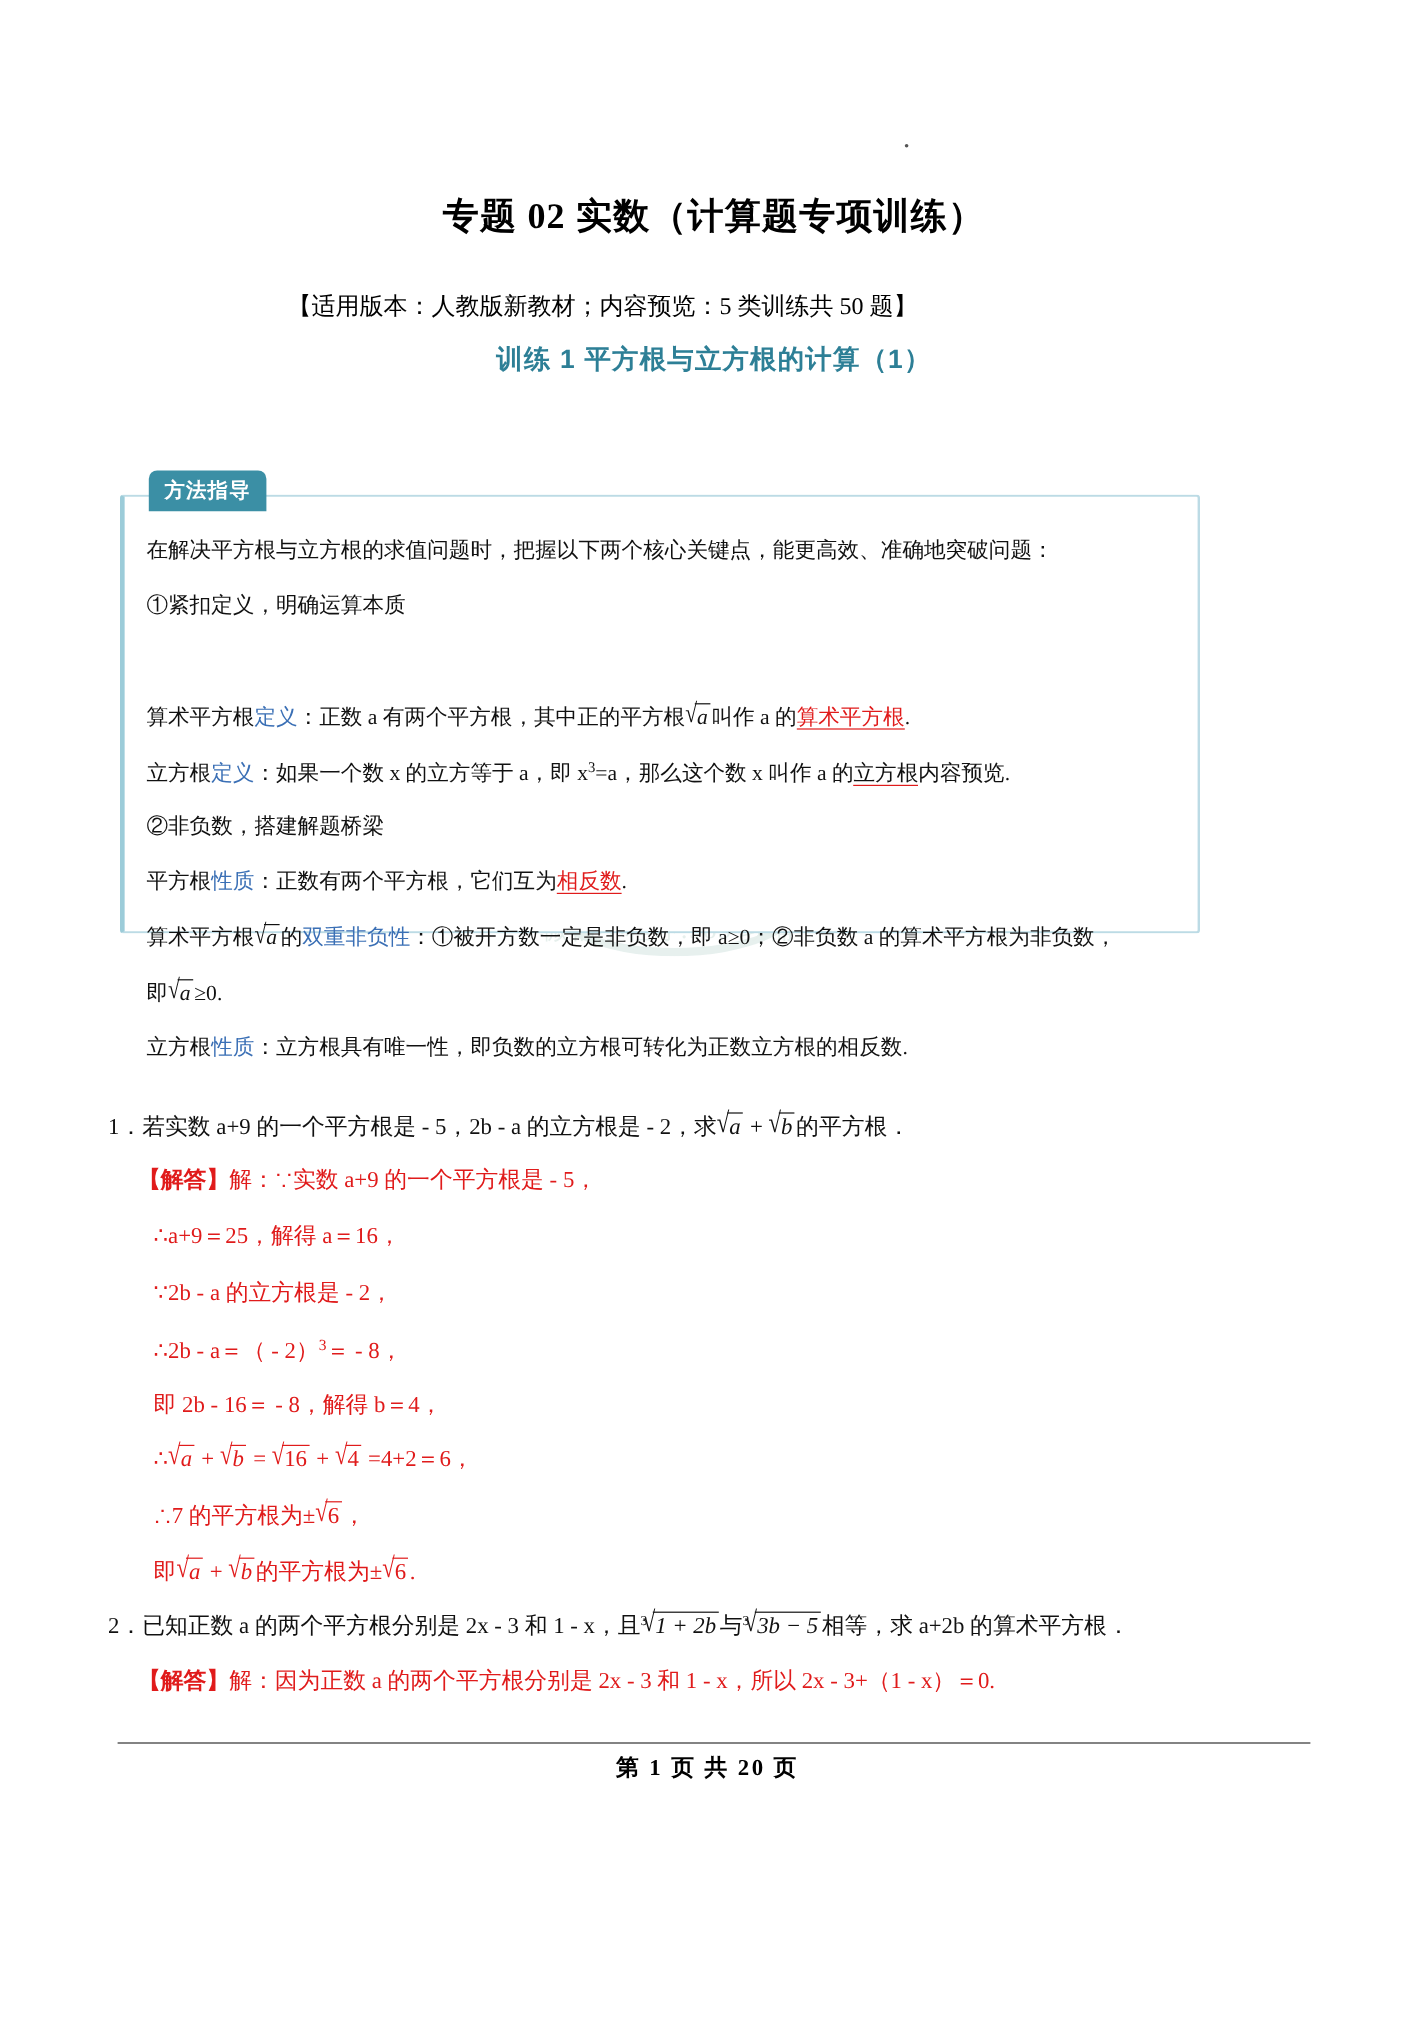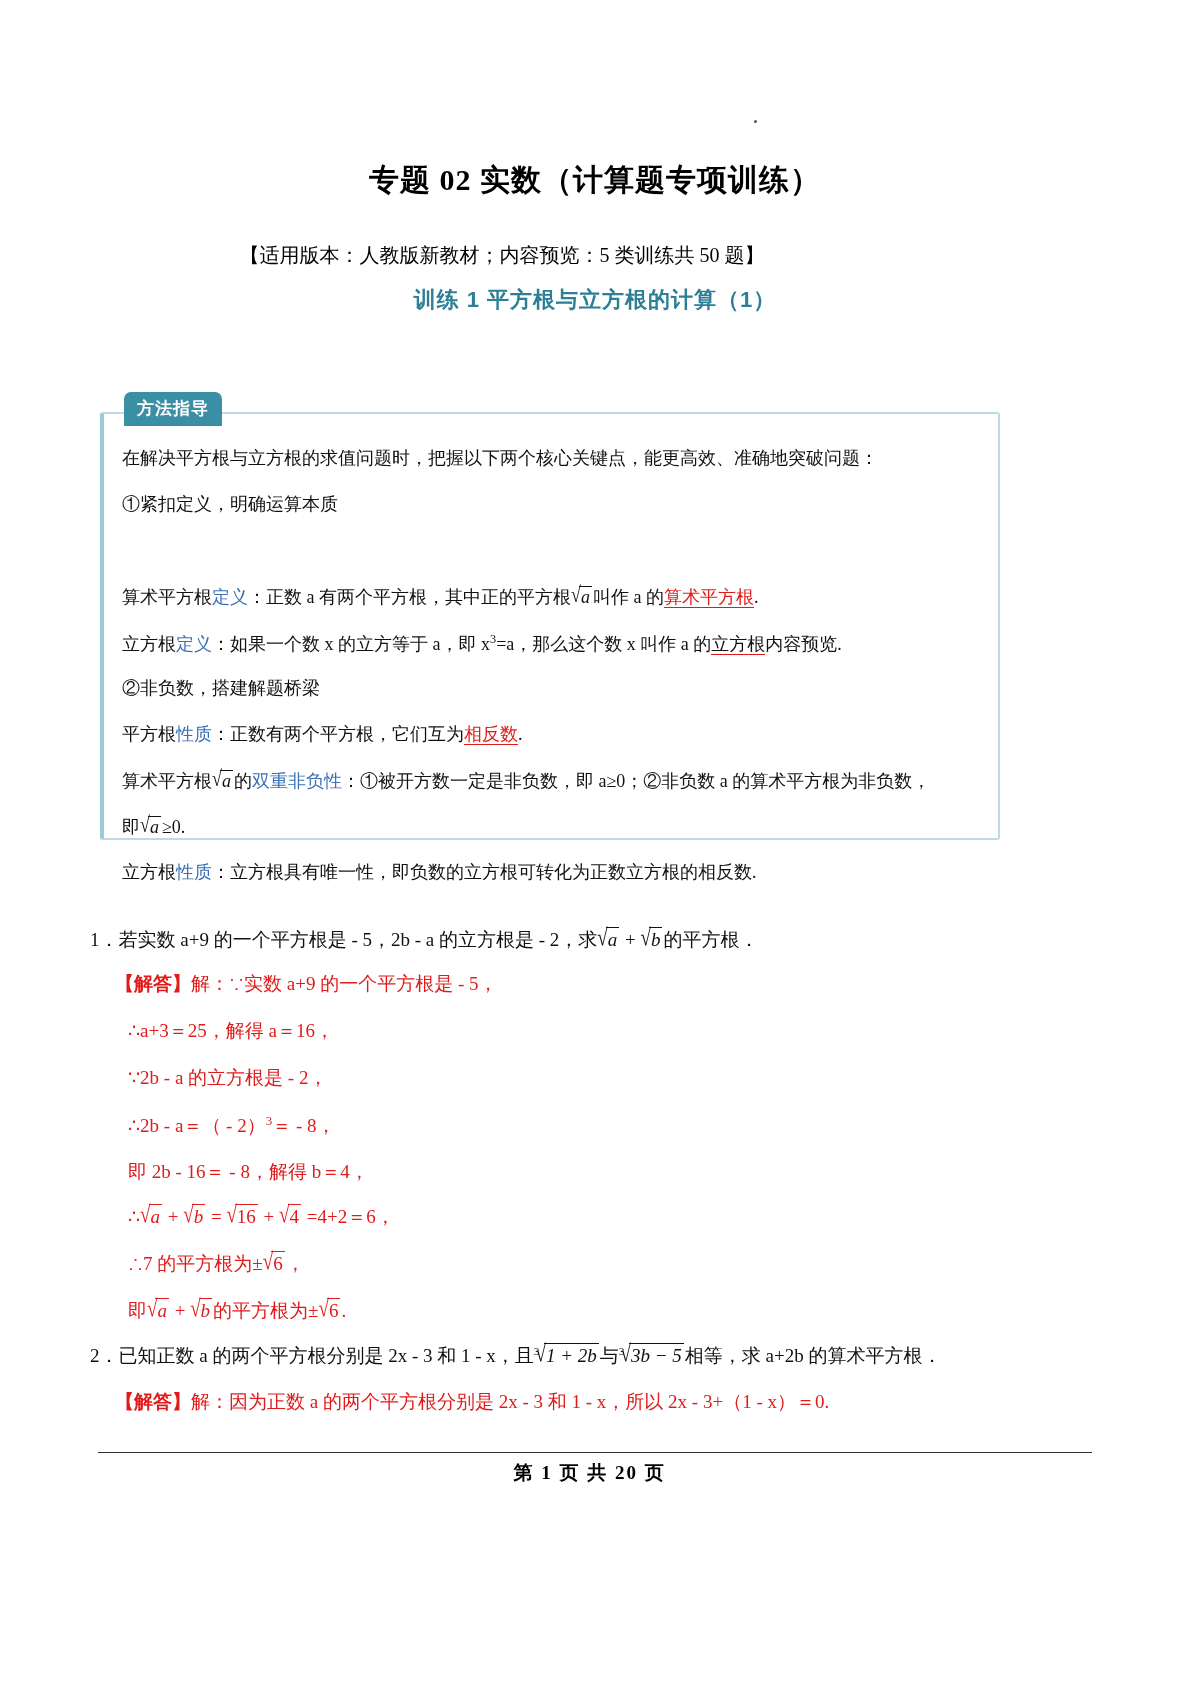--- a/index.html
+++ b/index.html
@@ -137,21 +137,21 @@
     font-size: 19px;
     font-weight: bold;
   }
 
   
   .method-box {
     position: absolute;
     left: 100px;
     top: 412px;
     width: 900px;
-    height: 428px;
+    height: 366px;
     box-sizing: border-box;
     border: 2px solid #bcdbe5;
     border-left: 4px solid #9cccd9;
     background: #ffffff;
     border-radius: 3px;
   }
   .method-tag {
     position: absolute;
     left: 124px;
     top: 392px;
@@ -298,21 +298,21 @@
   </div>
 
   <div class="prob" style="left:90px; top:927px;">
     <span>1．</span><span>若实数 a+9 的一个平方根是 - 5，2b - a 的立方根是 - 2，求</span><span class="radical"><span class="rsym">√</span><span class="rbody it">a</span></span><span> + </span><span class="radical"><span class="rsym">√</span><span class="rbody it">b</span></span><span>的平方根．</span>
   </div>
 
   <div class="sol" style="left:115px; top:972px;">
     <b>【解答】</b><span>解：∵实数 a+9 的一个平方根是 - 5，</span>
   </div>
 
-  <div class="sol" style="left:128px; top:1019px;">∴a+3＝25，解得 a＝16，</div>
+  <div class="sol" style="left:128px; top:1019px;">∴a+9＝25，解得 a＝16，</div>
   <div class="sol" style="left:128px; top:1066px;">∵2b - a 的立方根是 - 2，</div>
 
   <div class="sol" style="left:128px; top:1113px;">
     <span>∴2b - a＝（ - 2）<span class="sup">3</span>＝ - 8，</span>
   </div>
 
   <div class="sol" style="left:128px; top:1160px;">即 2b - 16＝ - 8，解得 b＝4，</div>
 
   <div class="sol" style="left:128px; top:1204px;">
     <span>∴</span><span class="radical"><span class="rsym">√</span><span class="rbody it">a</span></span><span> + </span><span class="radical"><span class="rsym">√</span><span class="rbody it">b</span></span><span> = </span><span class="radical"><span class="rsym">√</span><span class="rbody">16</span></span><span> + </span><span class="radical"><span class="rsym">√</span><span class="rbody">4</span></span><span> =4+2＝6，</span>

